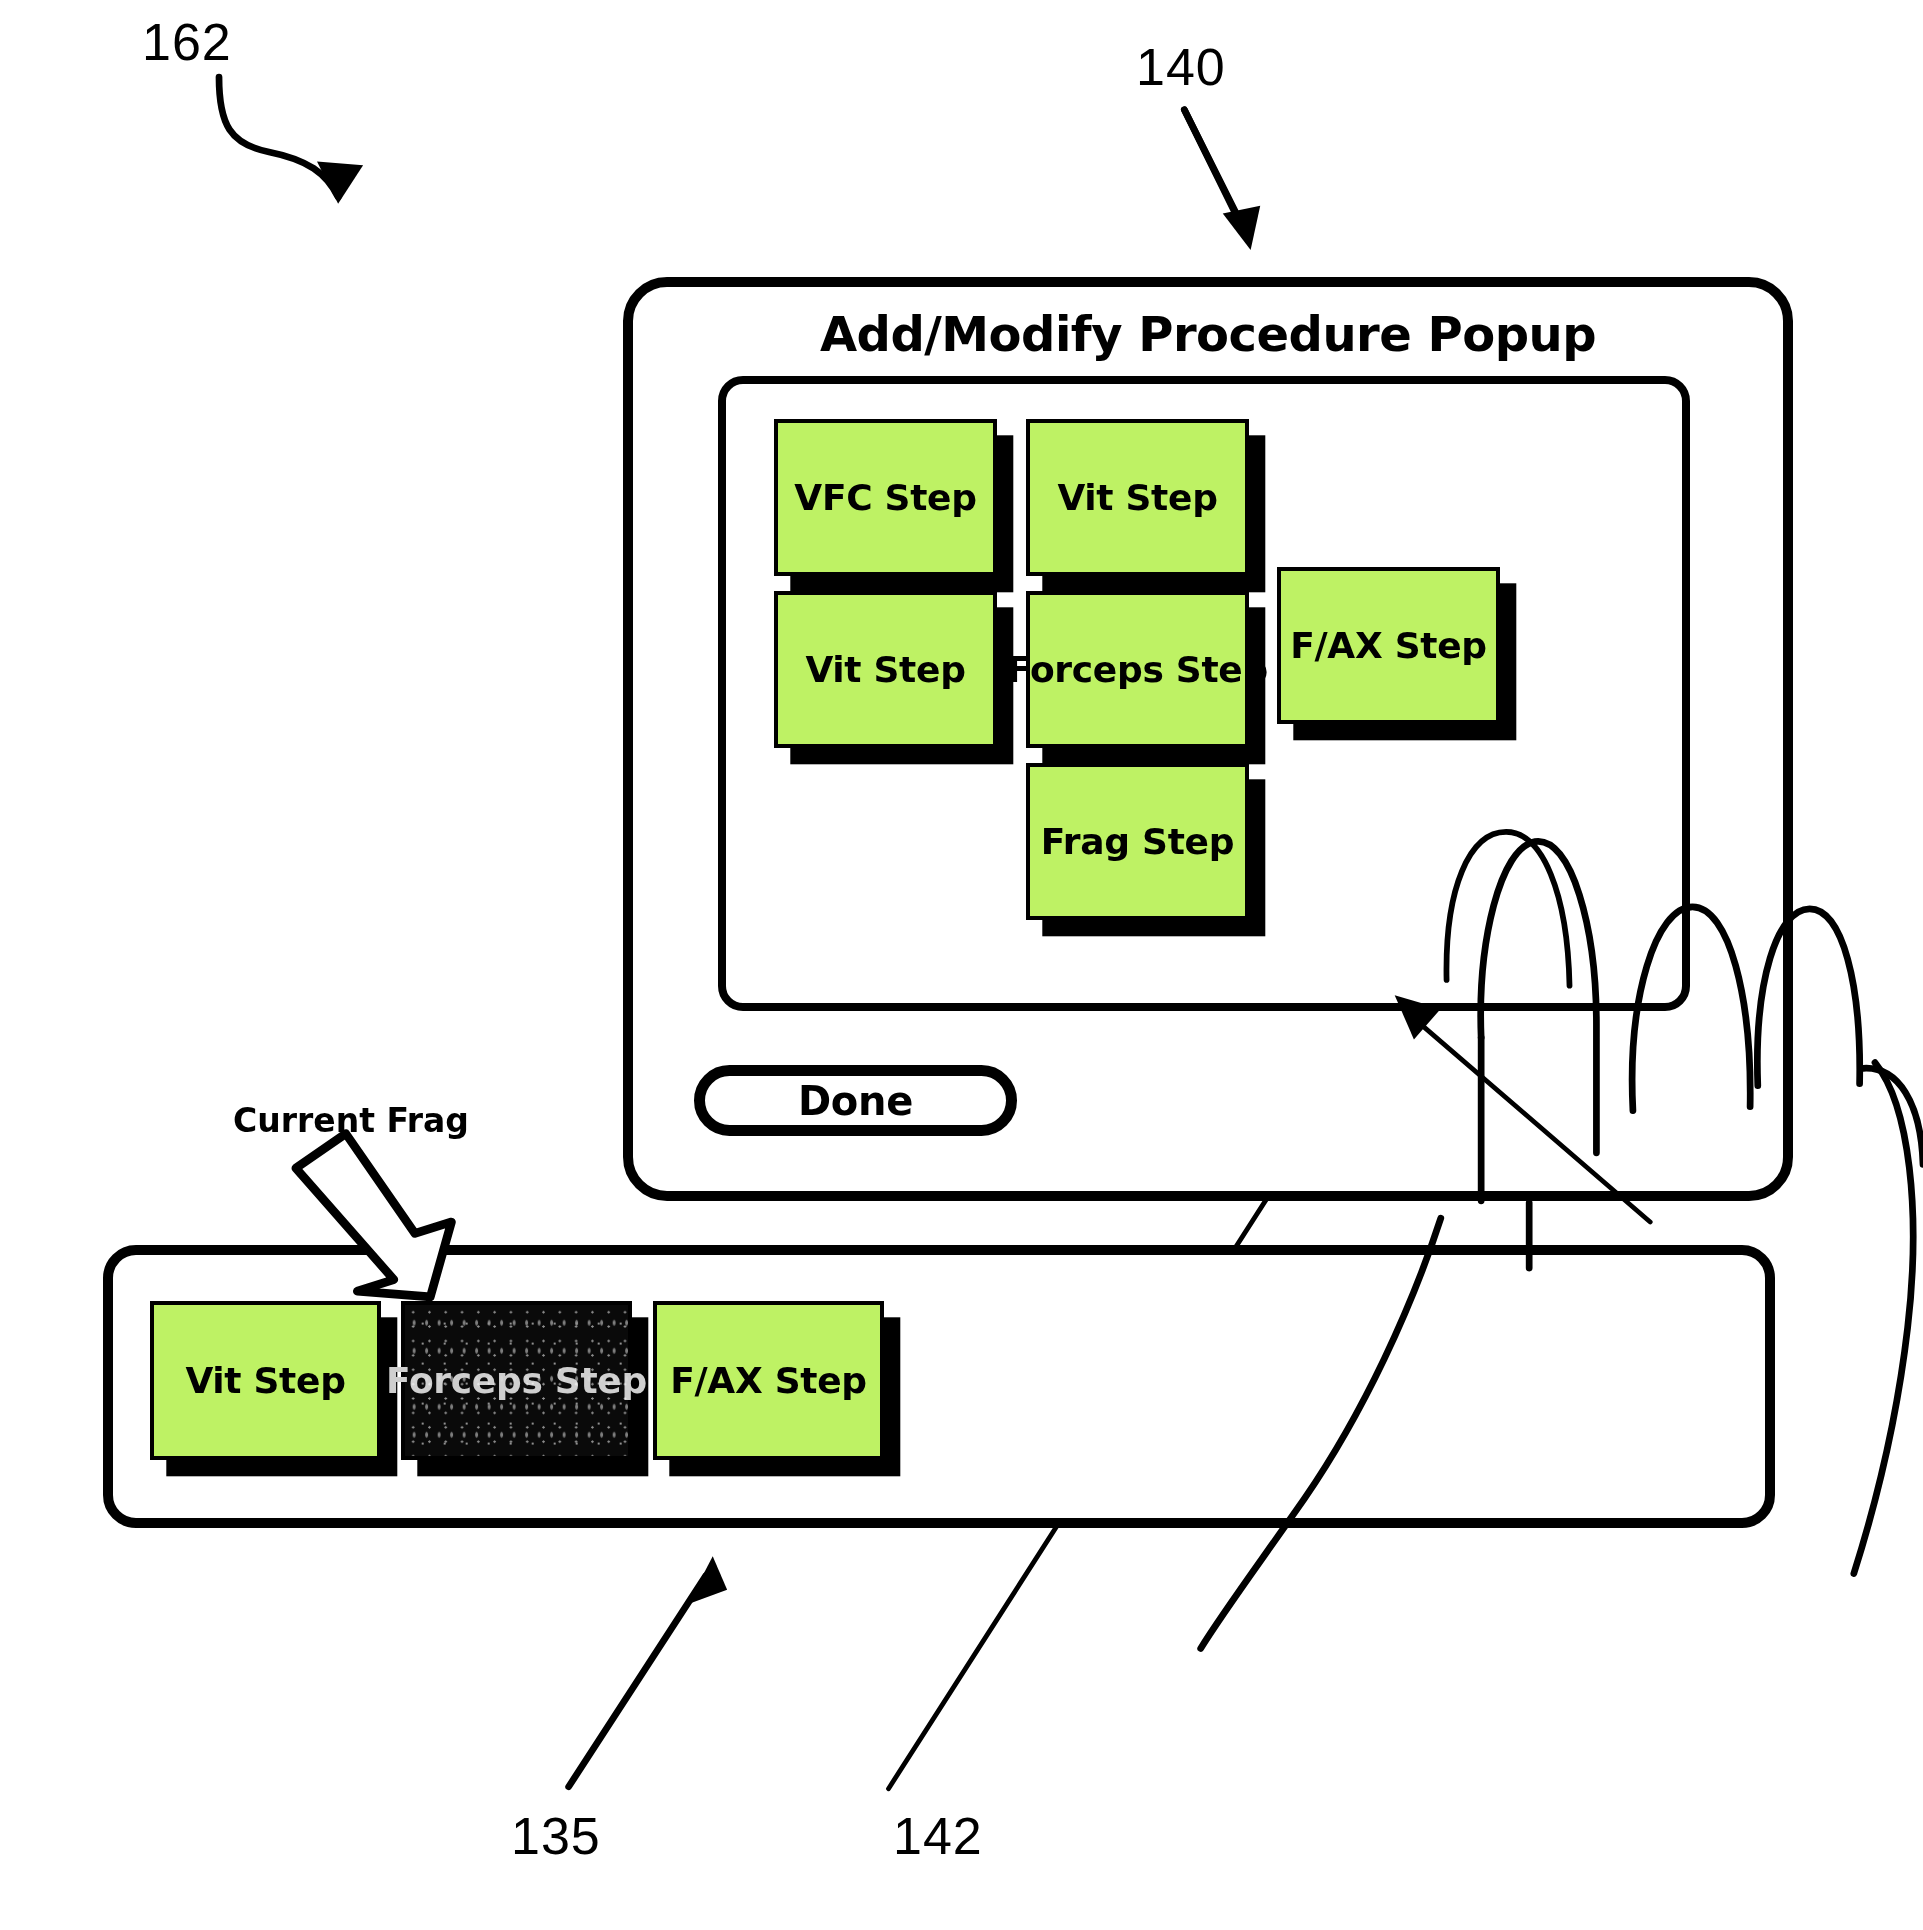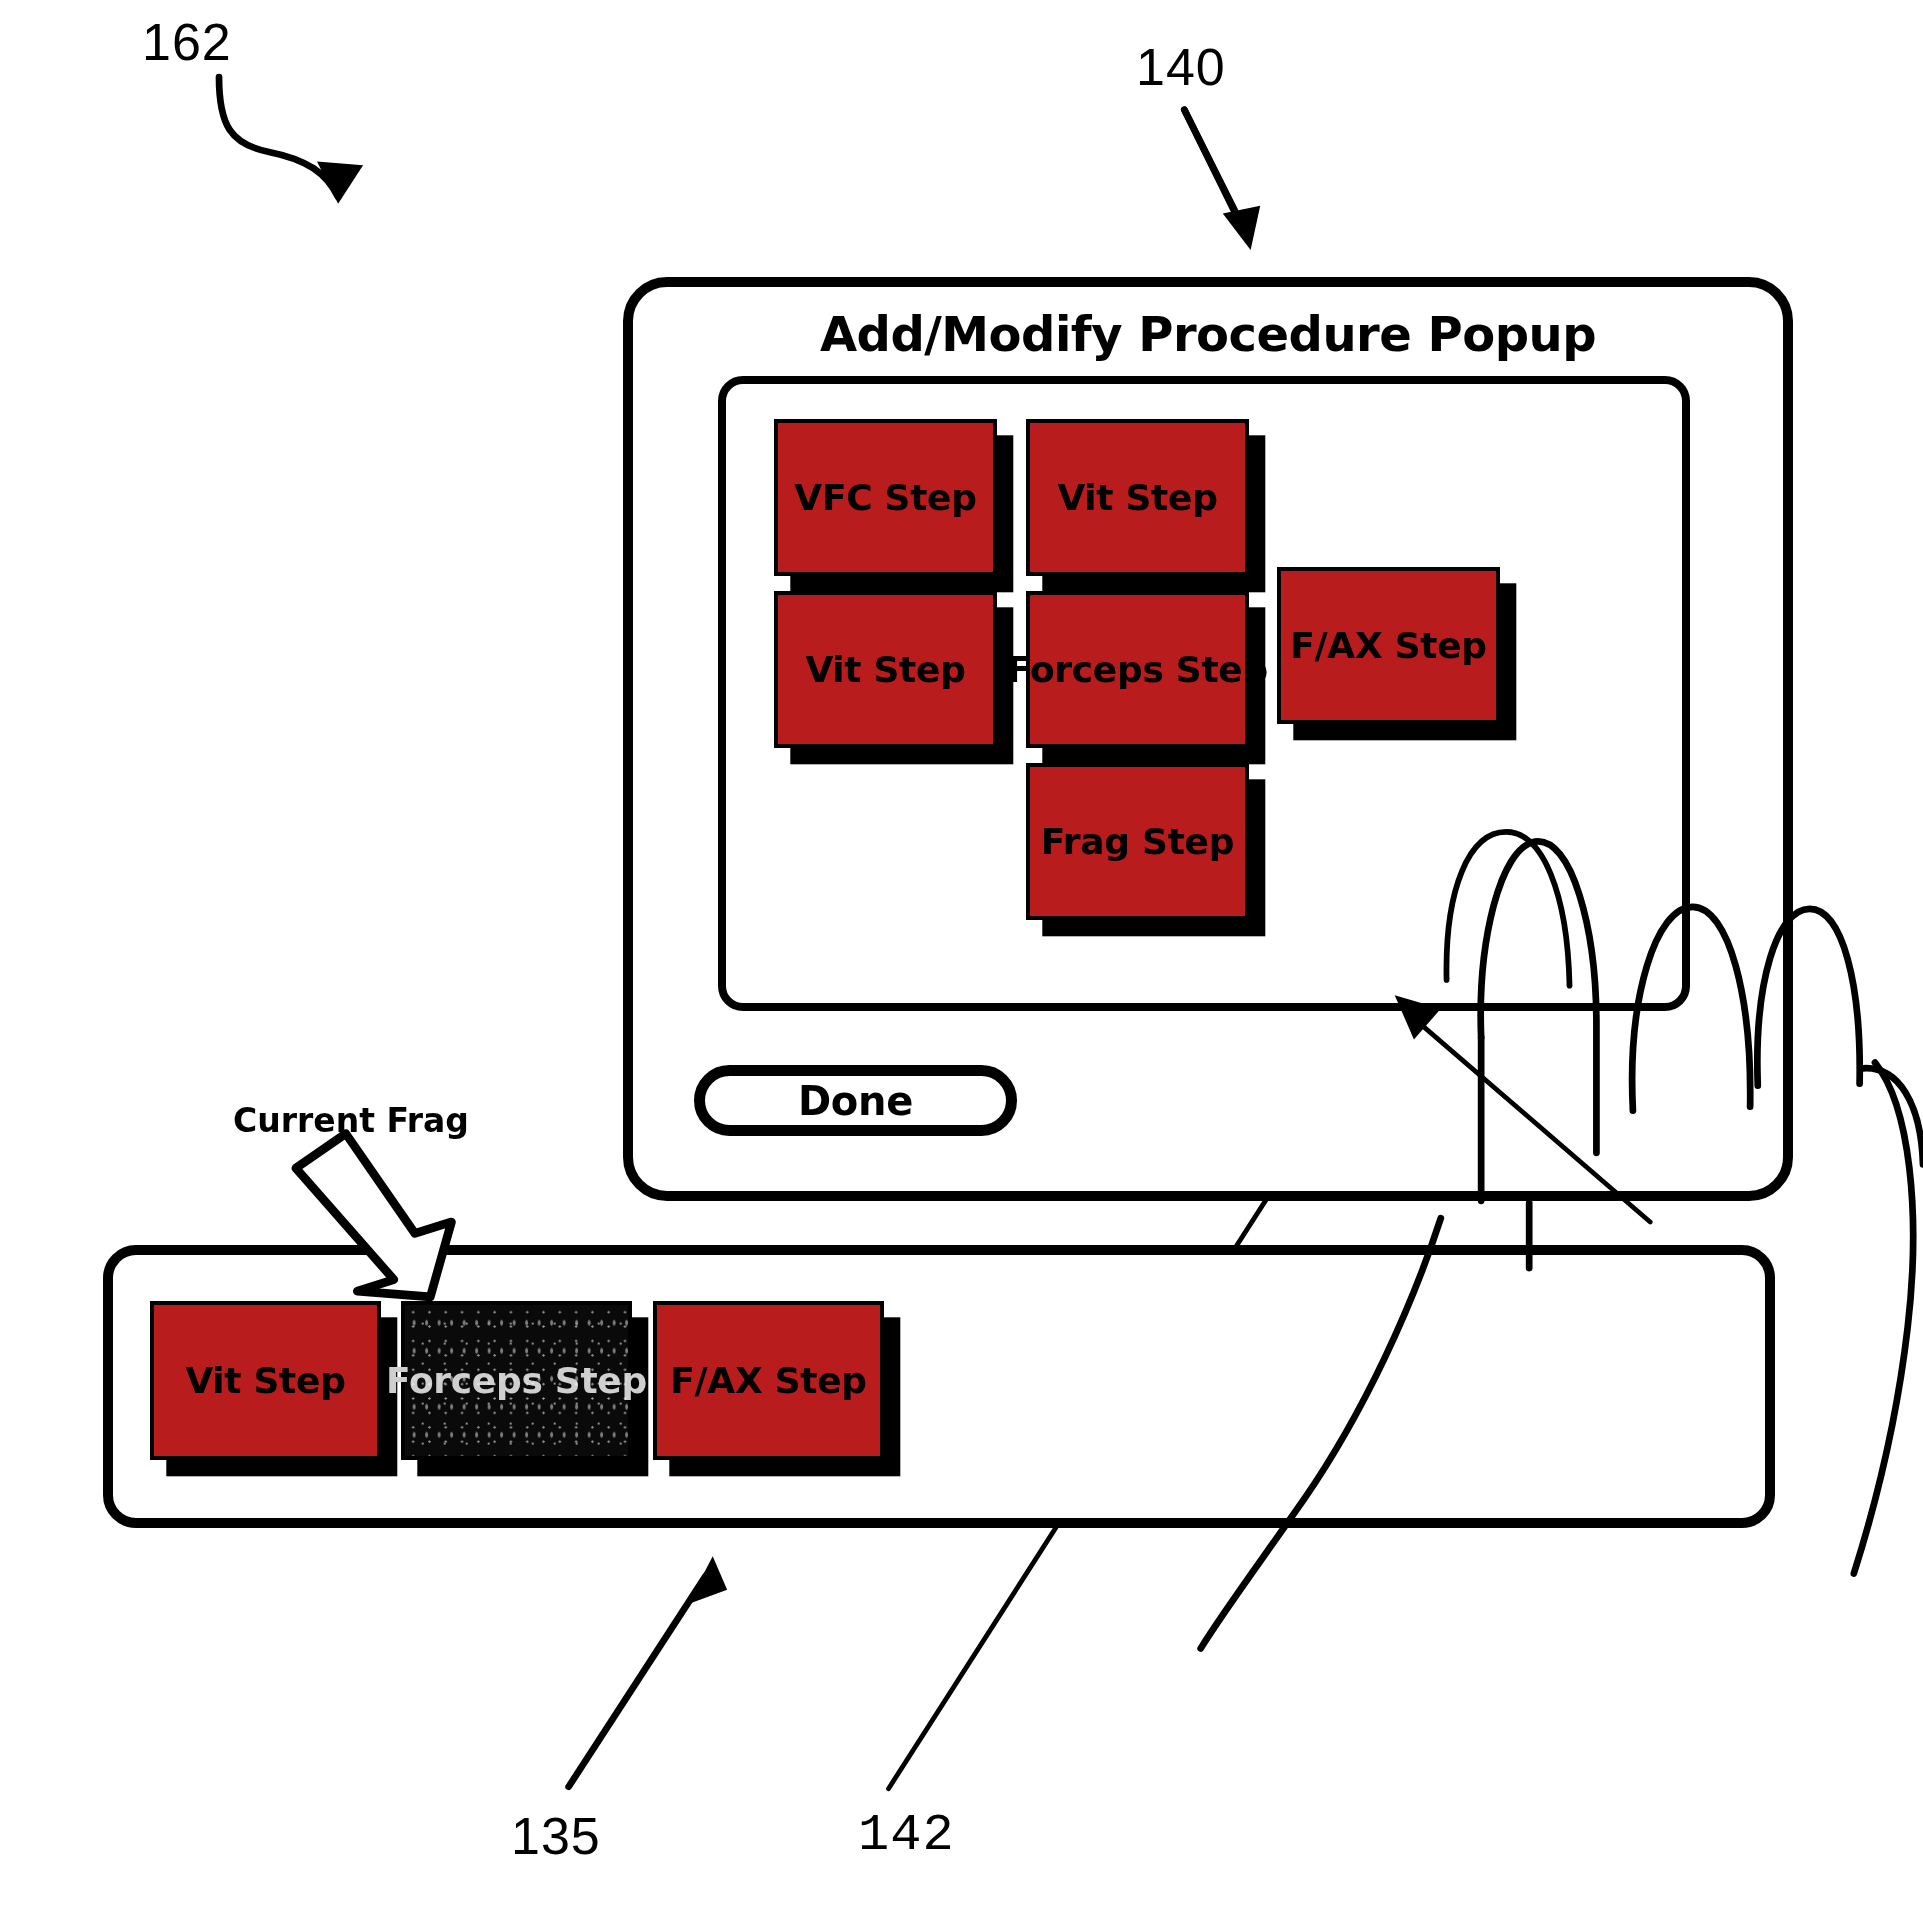--- a/index.html
+++ b/index.html
@@ -75,21 +75,21 @@
     border: 8.6px solid #000;
     border-radius: 25px;
     box-sizing: border-box;
     background: #fff;
   }
 
   
   .step-btn {
     position: absolute;
     box-sizing: border-box;
-    background: #b91c1c;
+    background: #bef264;
     border: 4.8px solid #000;
     box-shadow: 16.3px 16.3px 0 0 #000;
     display: flex;
     align-items: center;
     justify-content: center;
   }
   .step-btn .label {
     font-family: "DejaVu Sans", sans-serif;
     font-weight: 700;
     font-size: 36px;
@@ -180,21 +180,21 @@
 
   <line x1="592" y1="1860" x2="735" y2="1640" stroke="#000" stroke-width="7" stroke-linecap="round"></line>
   <polygon points="742,1620 716,1670 757,1655" fill="#000"></polygon>
 
   <line x1="925" y1="1862" x2="1452" y2="1040" stroke="#000" stroke-width="5" stroke-linecap="round"></line>
 </svg>
 
 <div class="ref-num" style="left:142px;  top:11.5px;">162</div>
 <div class="ref-num" style="left:1103px; top:37px;margin-left:33px;">140</div>
 <div class="ref-num" style="left:511px;  top:1806px;">135</div>
-<div class="ref-num" style="left:858px;  top:1806px;font-family:Liberation Mono, monospace;">142</div>
+<div class="ref-num" style="left:893px;  top:1806px;">142</div>
 
 <div class="popup">
 
   <div class="popup-title">Add/Modify Procedure Popup</div>
 
   <div class="grid-panel">
 
     <div class="step-btn" style="left:48px;  top:35px;  width:223px; height:157px;">
       <span class="label">VFC Step</span>
     </div>

